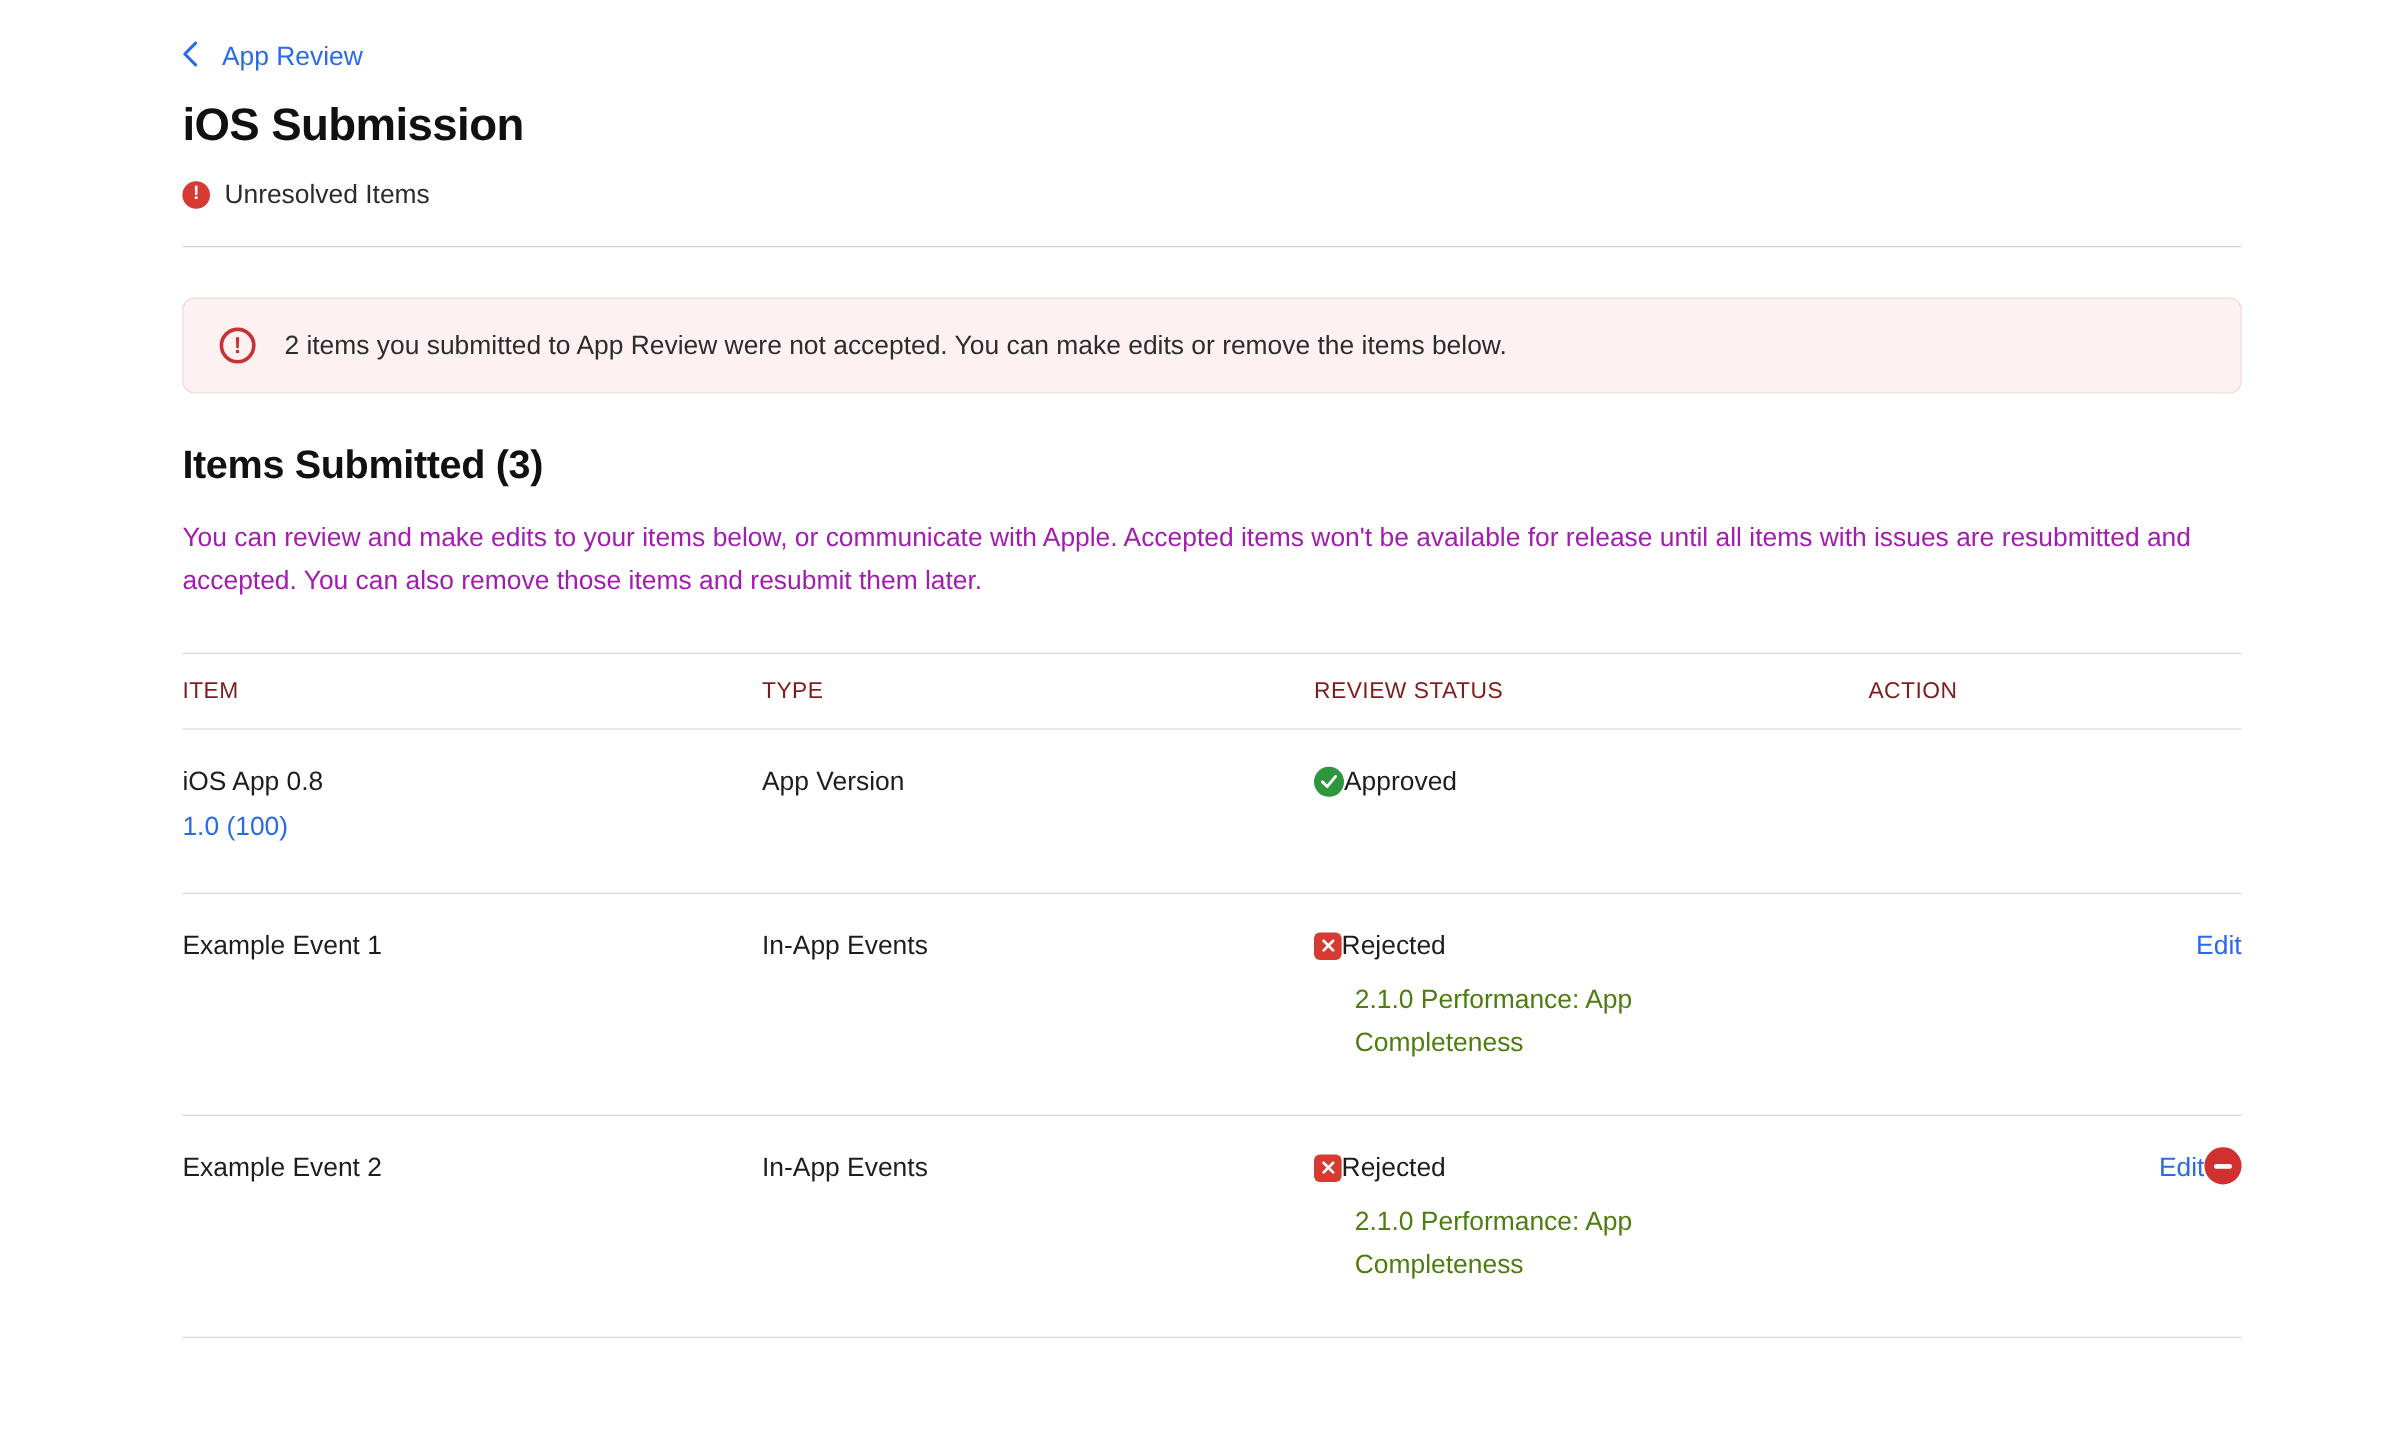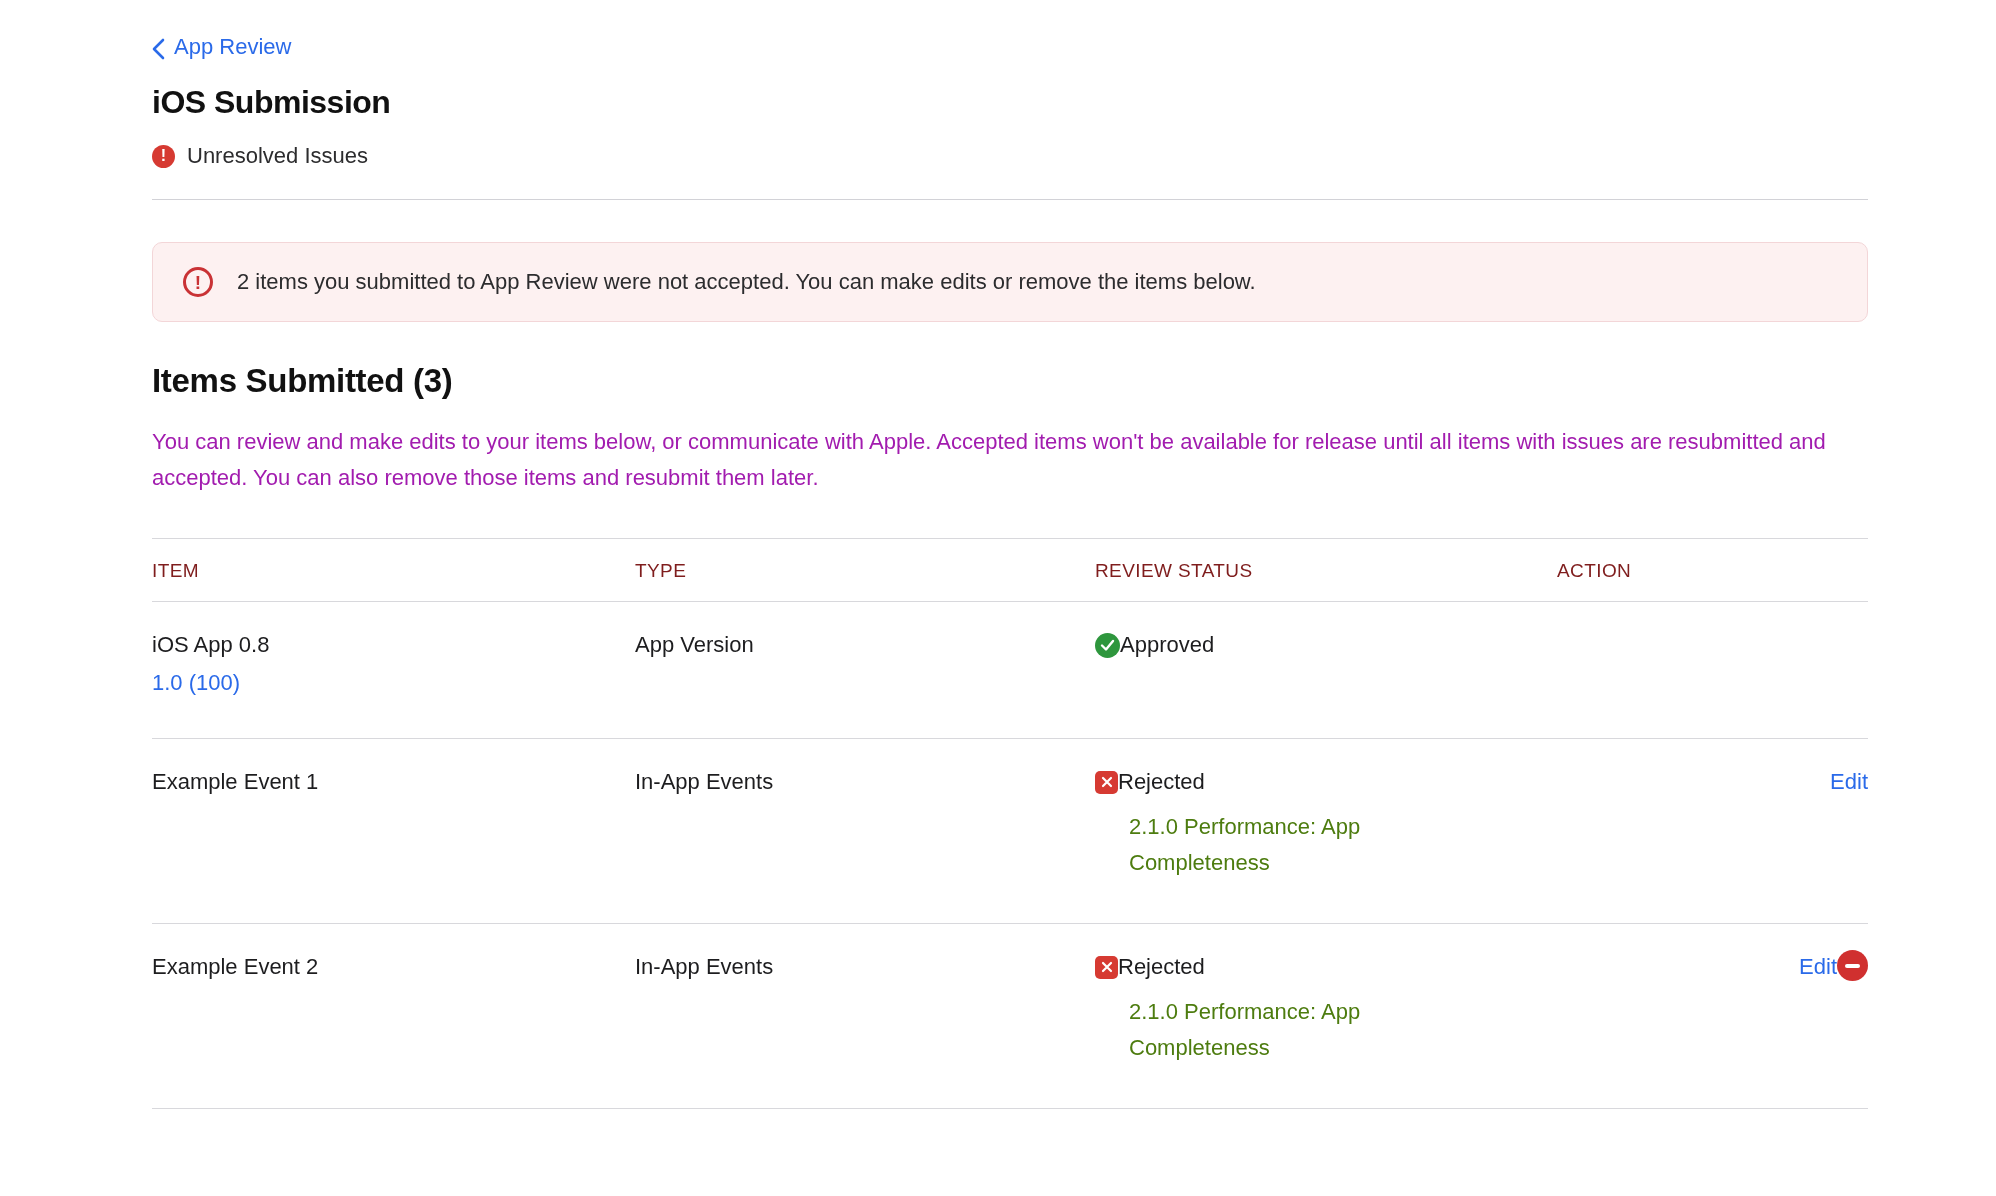--- a/index.html
+++ b/index.html
@@ -7,27 +7,27 @@
   body {
     width: 1996px; height: 1196px;
     font-family: "Liberation Sans", "DejaVu Sans", sans-serif;
     color: #1d1d1f;
     overflow: hidden;
   }
   .page { padding: 34px 128px 0 152px; }
 
   
   .back-link {
-    display: inline-flex; align-items: flex-end; gap: 9px;
+    display: inline-flex; align-items: flex-start; gap: 20px;
     color: #2a6ae9; font-size: 22px; text-decoration: none; cursor: pointer;
     margin-bottom: 24px;
   }
   .back-chevron { display: inline-flex; }
 
-  h1.page-title { font-size: 32px; font-weight: 700; letter-spacing: -0.5px; margin: 0 0 22px; color: #111; }
+  h1.page-title { font-size: 38px; font-weight: 700; letter-spacing: -0.5px; margin: 0 0 22px; color: #111; }
 
   .status-line { display: flex; align-items: center; gap: 12px; font-size: 22px; color: #2c2c2e; margin-bottom: 30px; }
   .err-icon {
     width: 23px; height: 23px; border-radius: 50%; background: #d63a32; flex: 0 0 auto;
     color: #fff; font-size: 16px; font-weight: 700; display: flex; align-items: center; justify-content: center;
     line-height: 1;
   }
 
   .divider { border: none; border-top: 1px solid #d2d2d7; margin: 0 0 42px; }
 
@@ -90,21 +90,21 @@
           <polyline points="11,2 2,11 11,20" fill="none" stroke="#2a6ae9" stroke-width="2.6" stroke-linecap="round" stroke-linejoin="round"></polyline>
         </svg>
     </span>
     <span>App Review</span>
   </a>
 
   <h1 class="page-title">iOS Submission</h1>
 
   <div class="status-line">
     <span class="err-icon">!</span>
-    <span>Unresolved Issues</span>
+    <span>Unresolved Items</span>
   </div>
 
   <hr class="divider">
 
   <div class="alert">
     <span class="alert-ring">!</span>
     <span>2 items you submitted to App Review were not accepted. You can make edits or remove the items below.</span>
   </div>
 
   <h2 class="section-title">Items Submitted (3)</h2>

